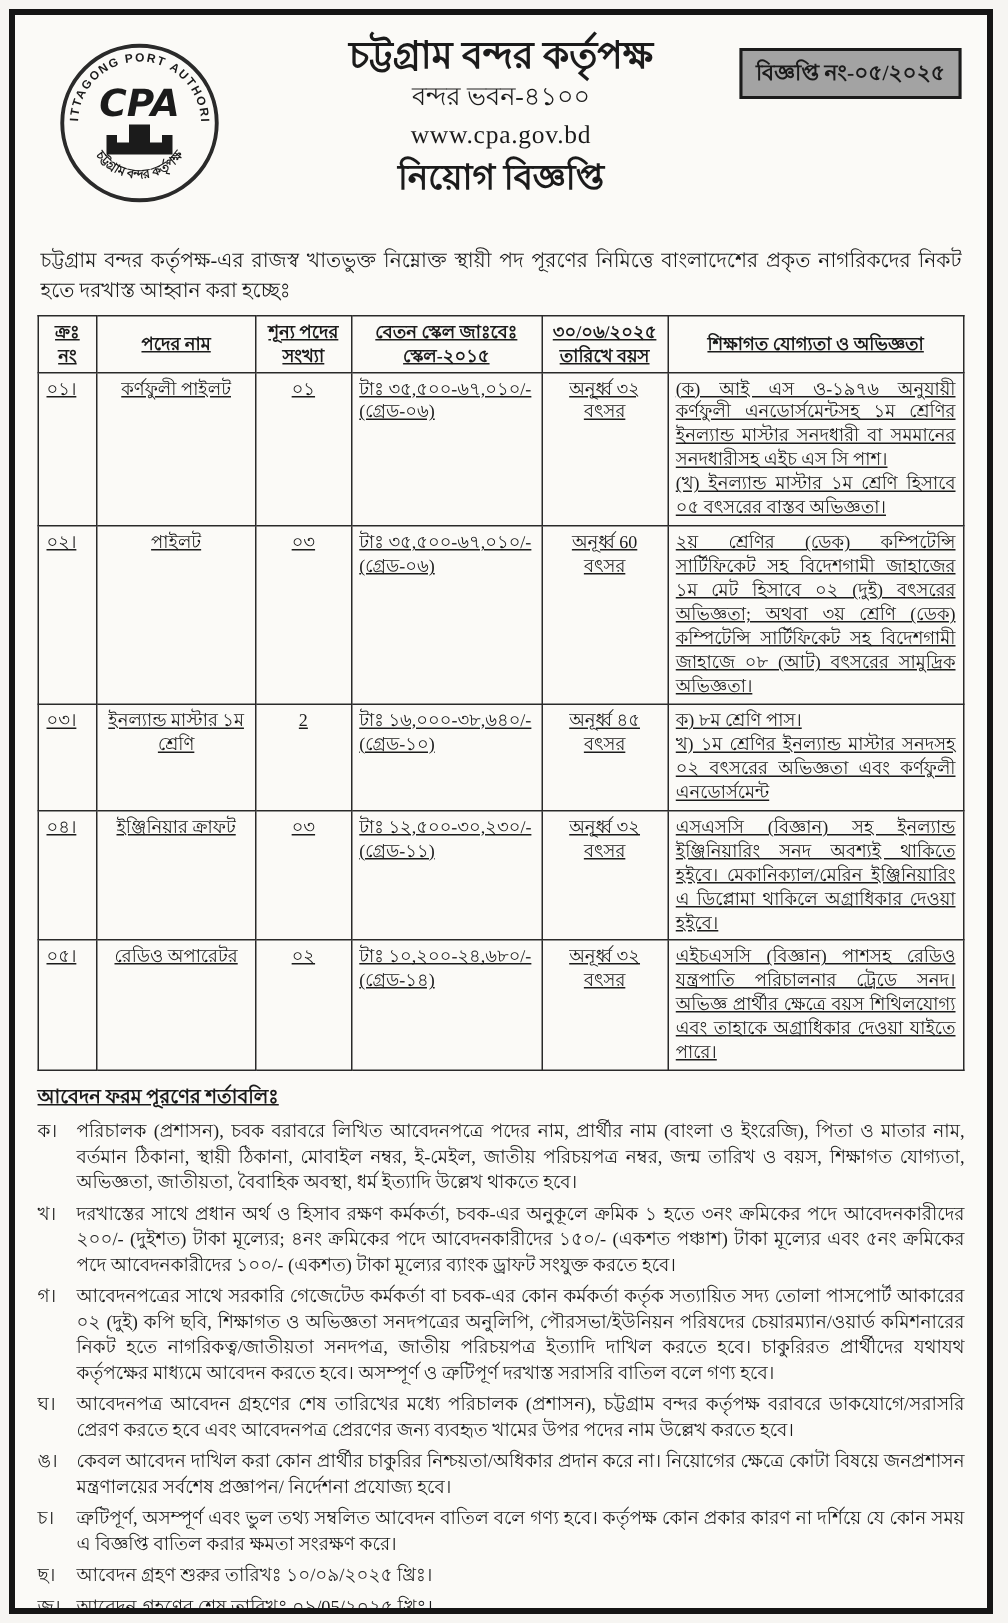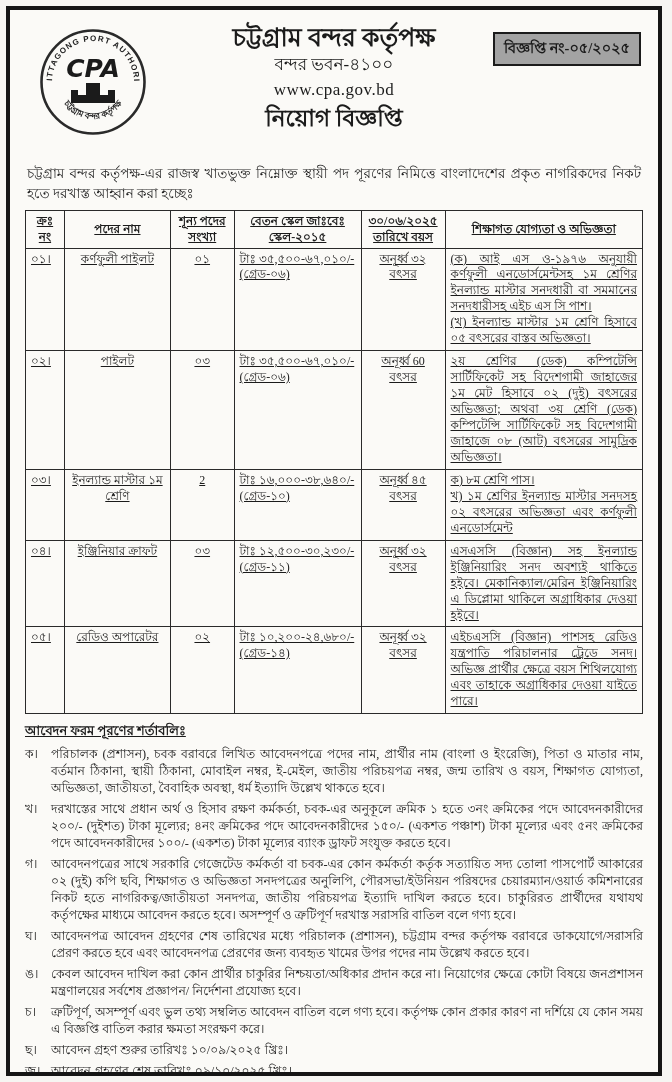--- a/index.html
+++ b/index.html
@@ -211,17 +211,17 @@
       <div class="cond">
         <span class="cond-marker">চ।</span>
         <div class="cond-text">ত্রুটিপূর্ণ, অসম্পূর্ণ এবং ভুল তথ্য সম্বলিত আবেদন বাতিল বলে গণ্য হবে। কর্তৃপক্ষ কোন প্রকার কারণ না দর্শিয়ে যে কোন সময় এ বিজ্ঞপ্তি বাতিল করার ক্ষমতা সংরক্ষণ করে।</div>
       </div>
       <div class="cond">
         <span class="cond-marker">ছ।</span>
         <div class="cond-text">আবেদন গ্রহণ শুরুর তারিখঃ ১০/০৯/২০২৫ খ্রিঃ।</div>
       </div>
       <div class="cond">
         <span class="cond-marker">জ।</span>
-        <div class="cond-text">আবেদন গ্রহণের শেষ তারিখঃ ০৯/১০/২০২৫ খ্রিঃ।</div>
+        <div class="cond-text">আবেদন গ্রহণের শেষ তারিখঃ ০৯/05/২০২৫ খ্রিঃ।</div>
       </div>
     </div>
 
 </div>
 
 </body></html>

